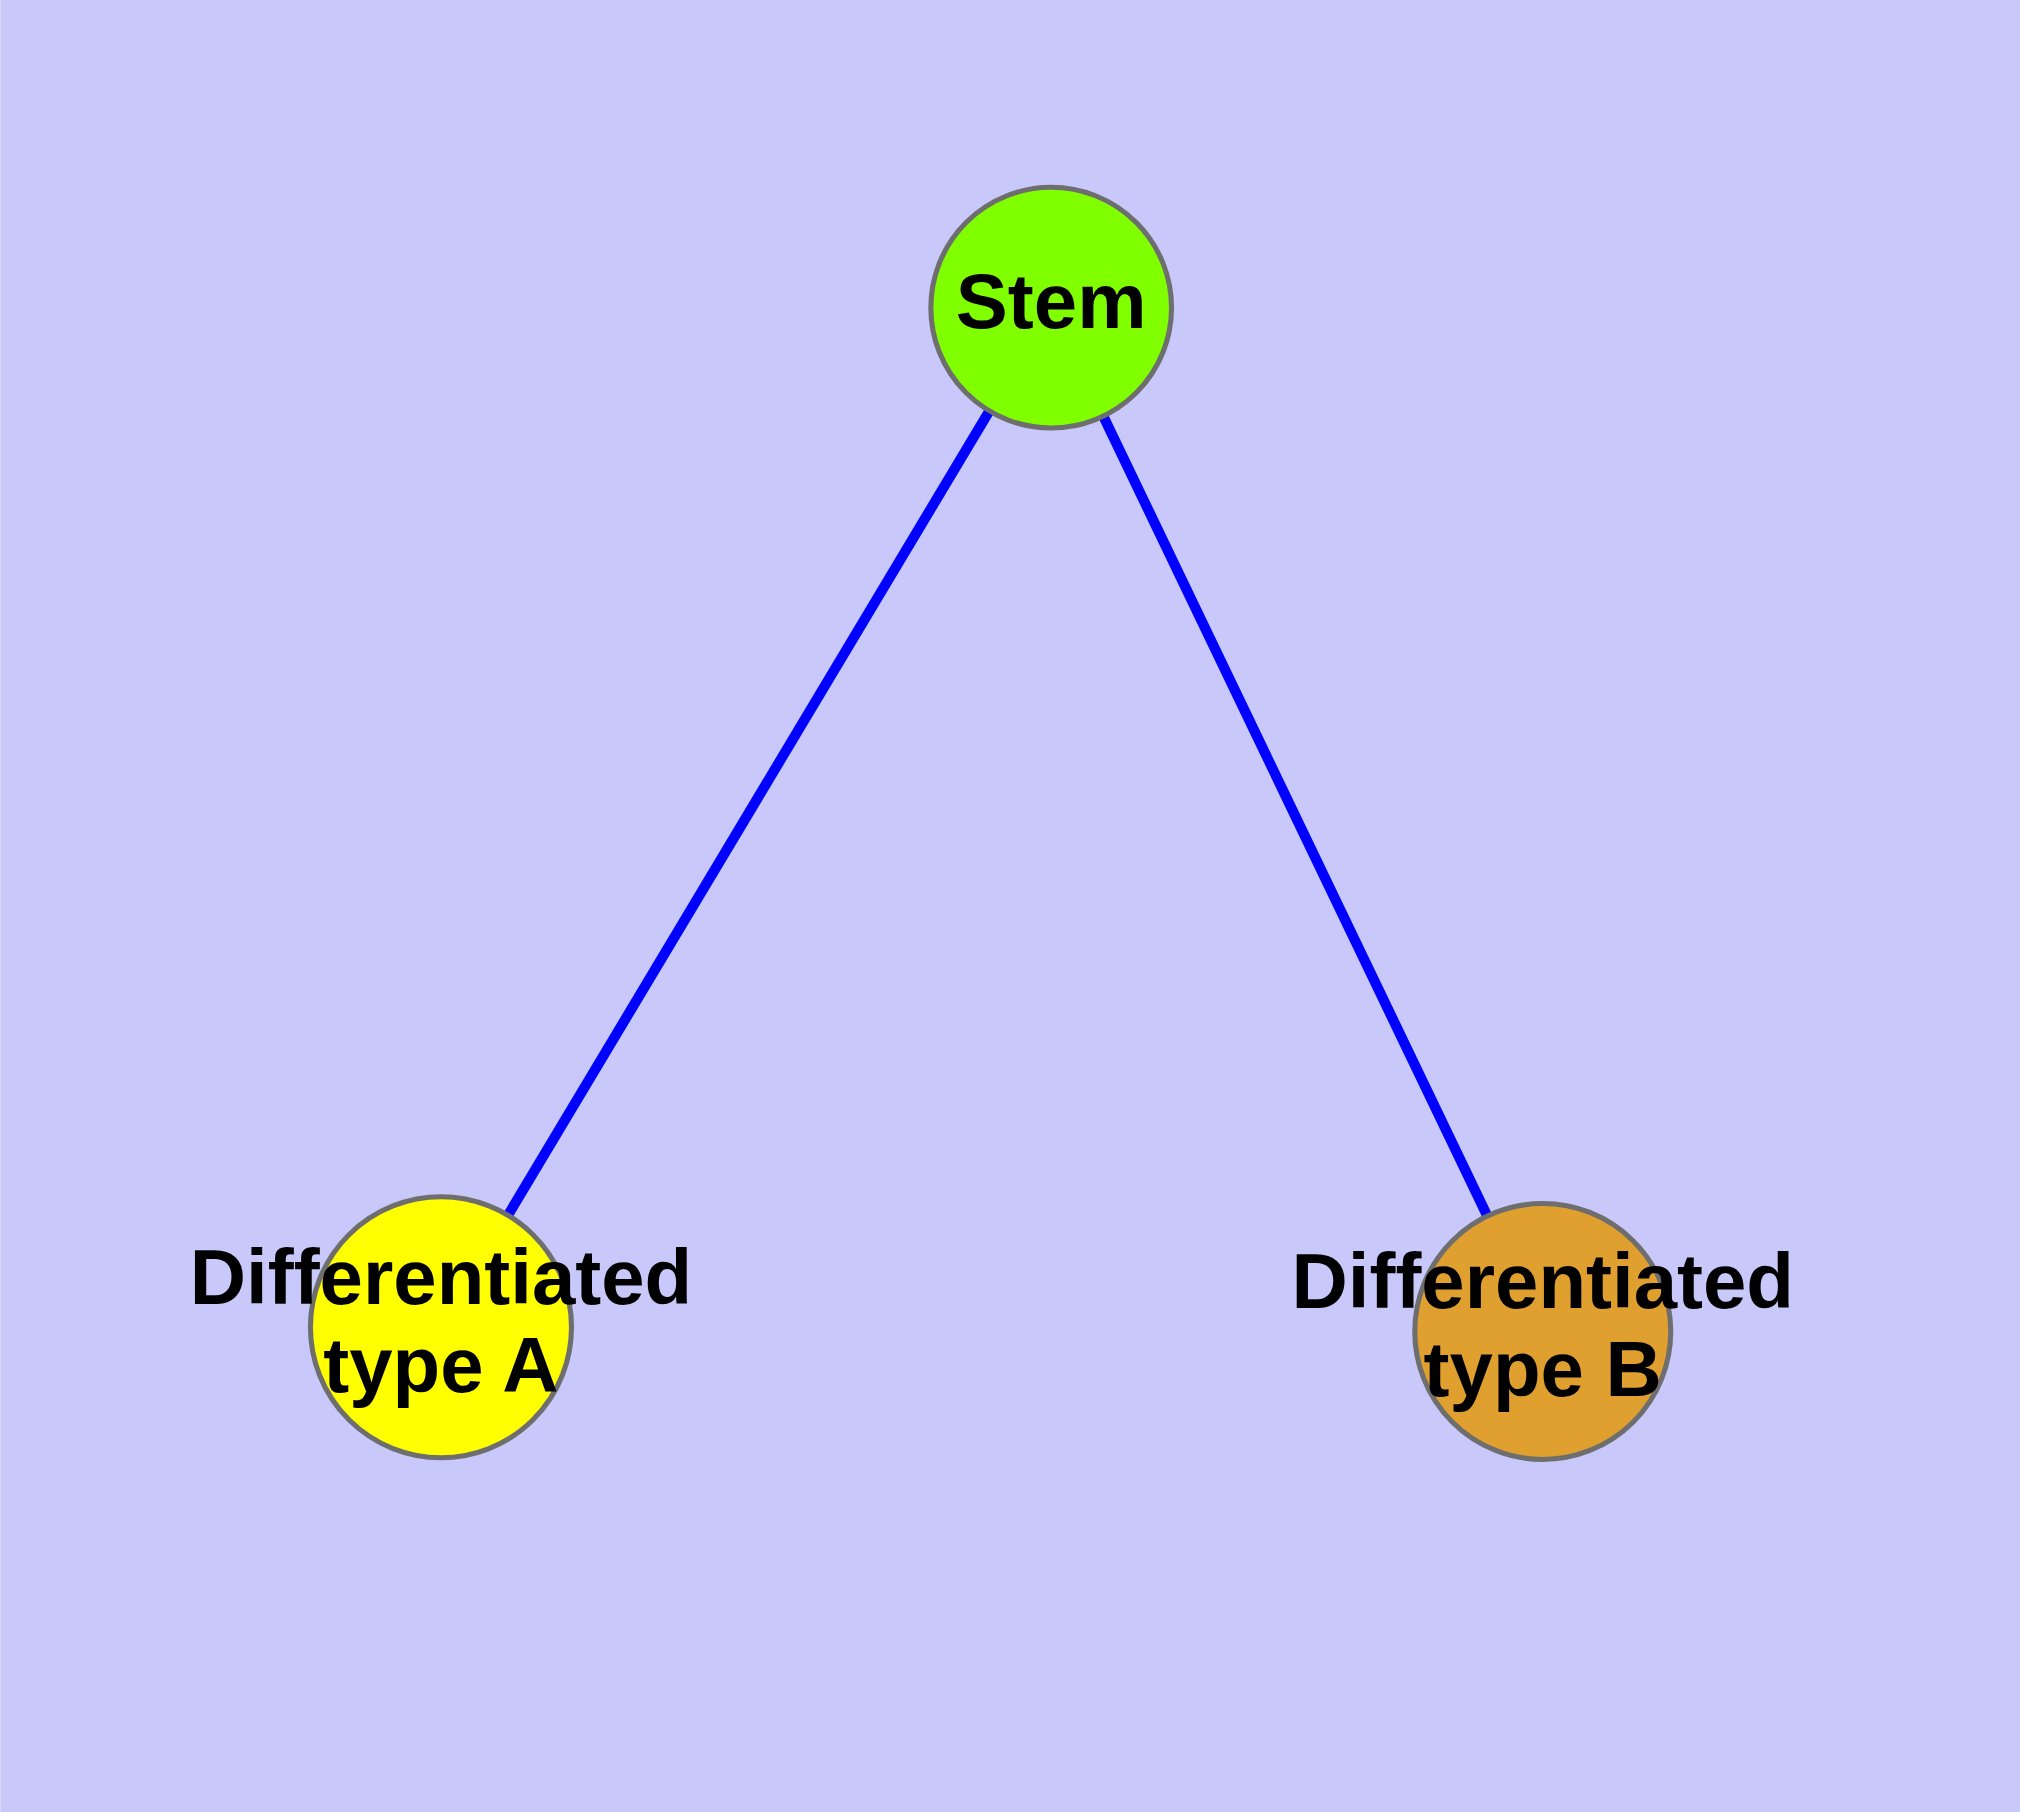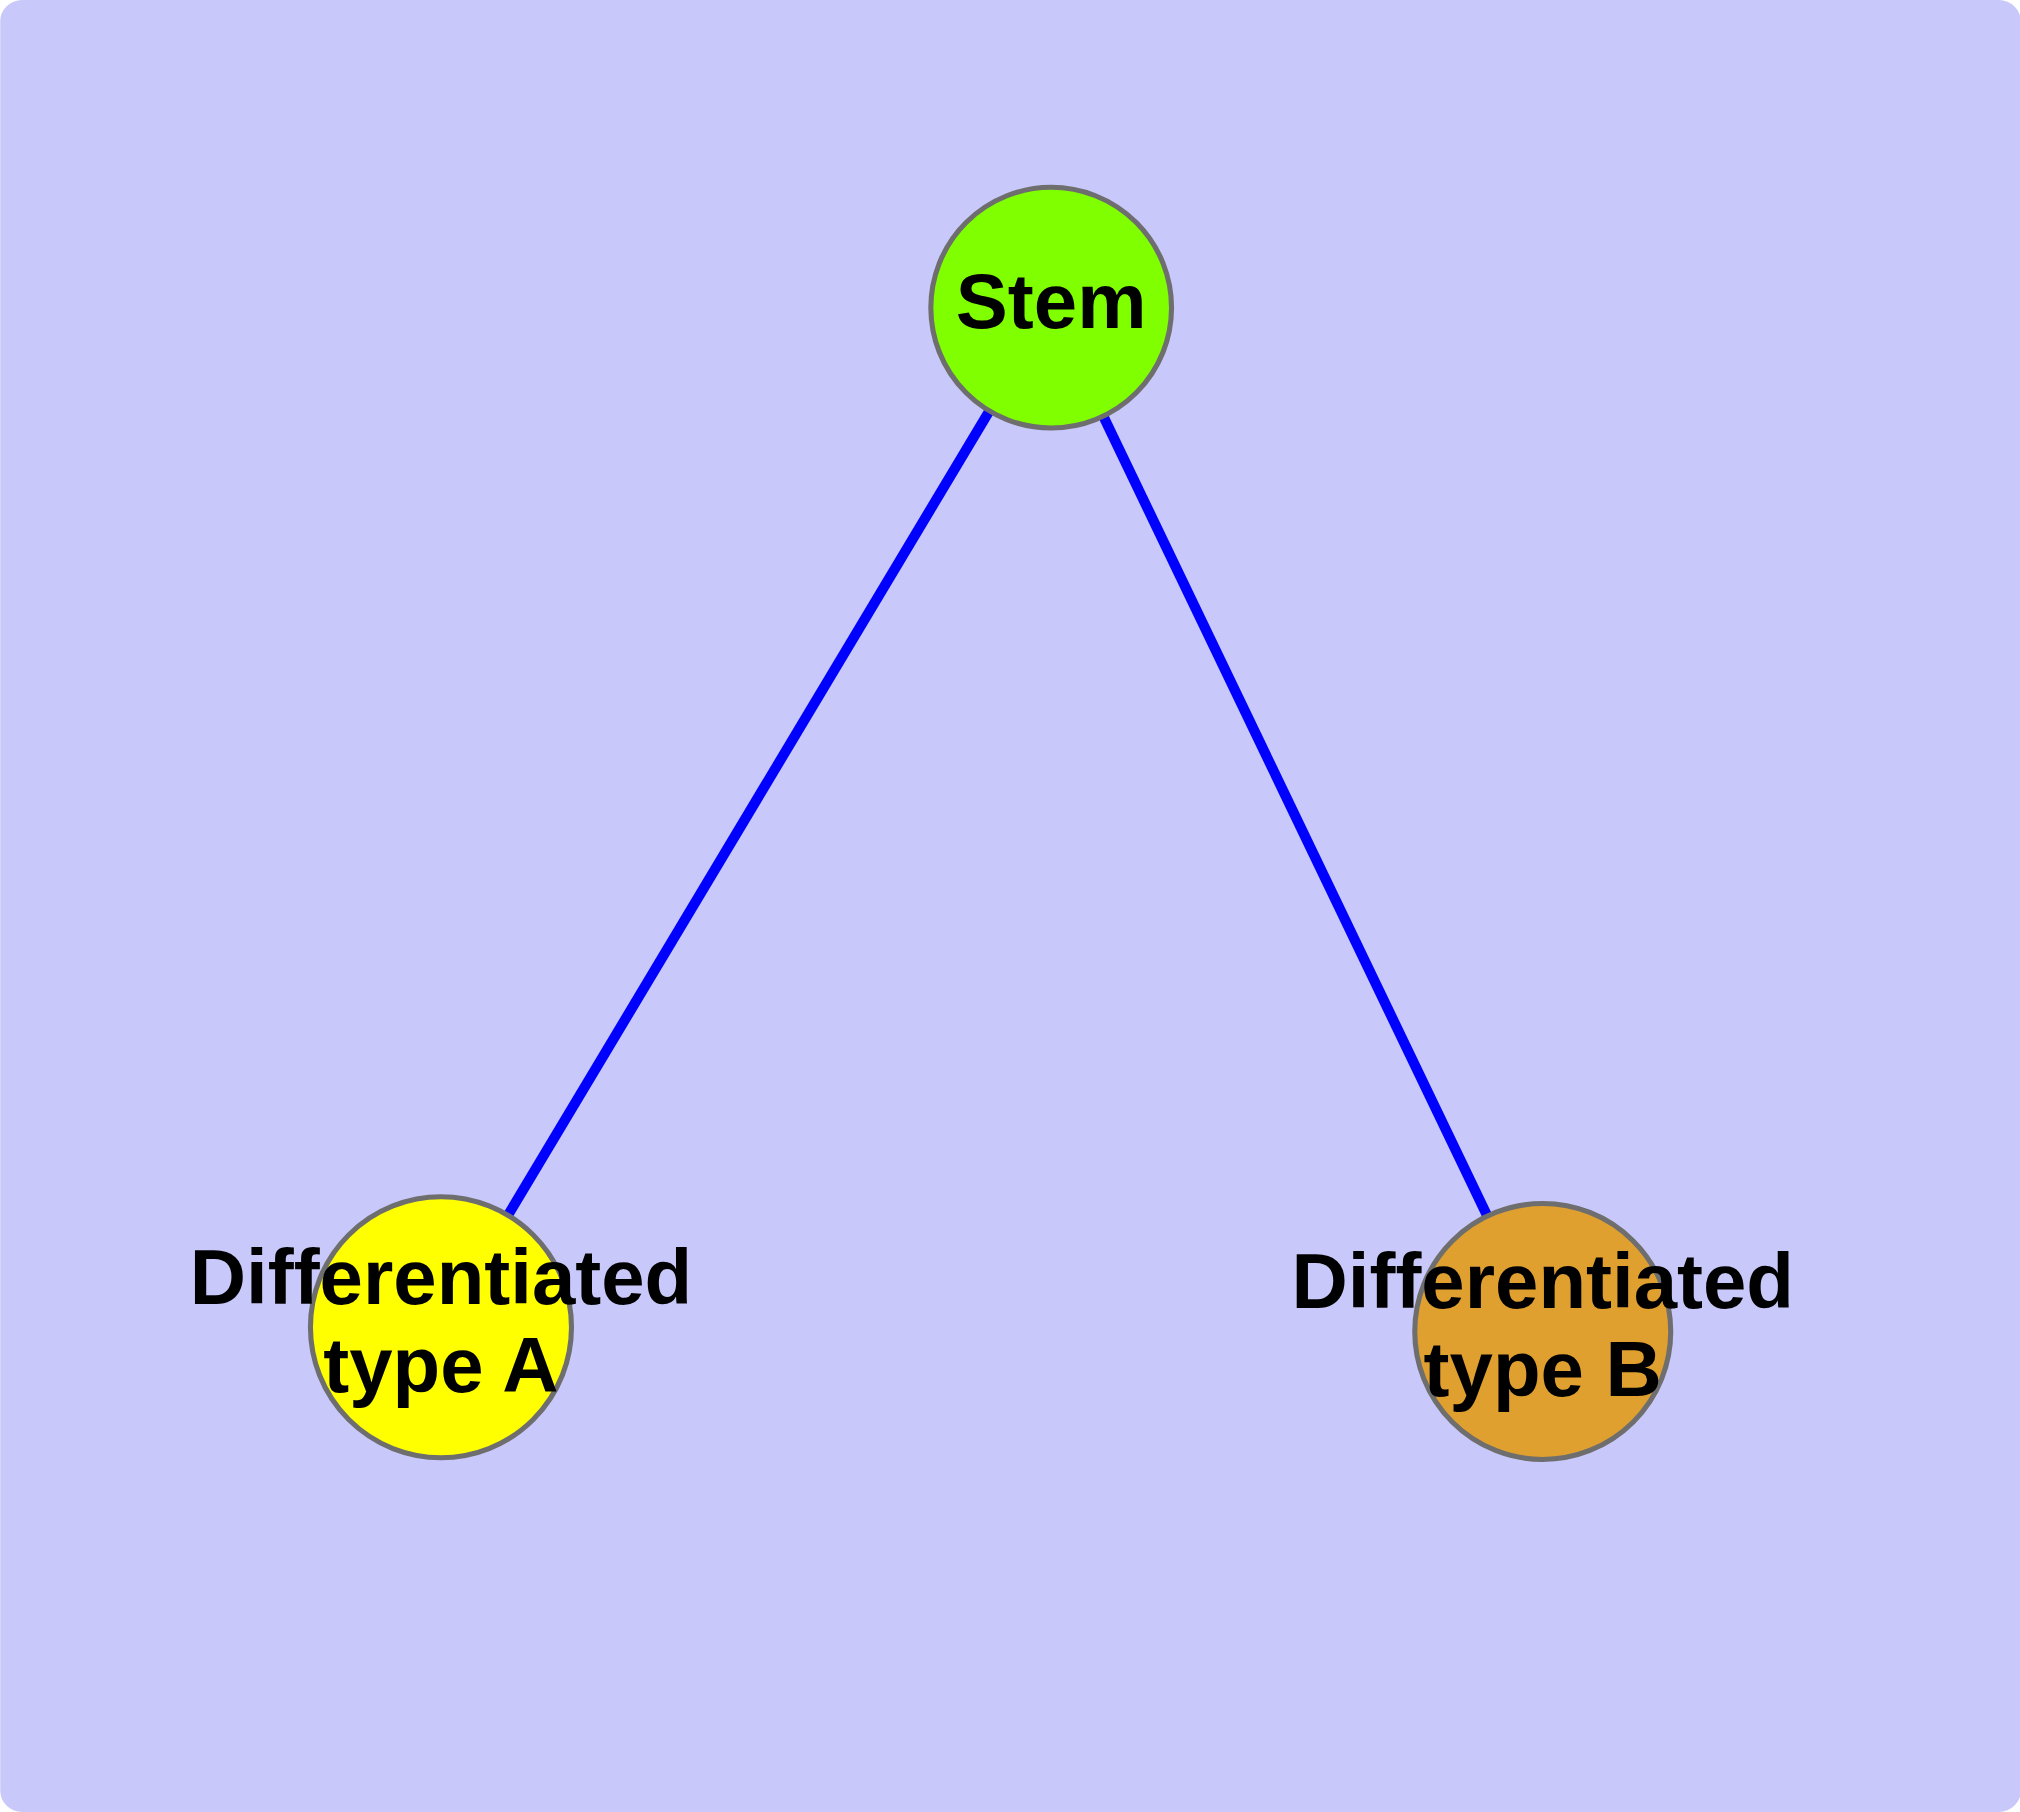--- a/index.html
+++ b/index.html
@@ -7,21 +7,20 @@
     margin: 0;
     padding: 0;
     background: #ffffff;
   }
   #canvas {
     position: relative;
     width: 2021px;
     height: 1812px;
     overflow: hidden;
     font-family: "Liberation Sans", sans-serif;
-    border-radius: 22px;
   }
   #graph-svg {
     position: absolute;
     left: 0;
     top: 0;
     width: 2021px;
     height: 1812px;
     display: block;
   }
   .node-label {

